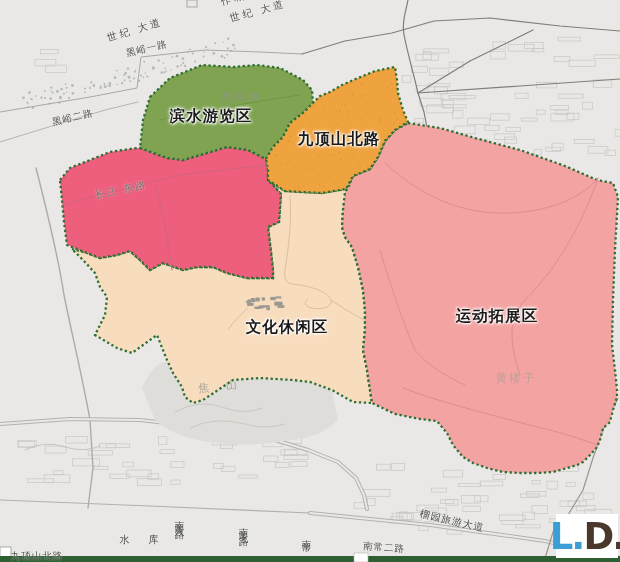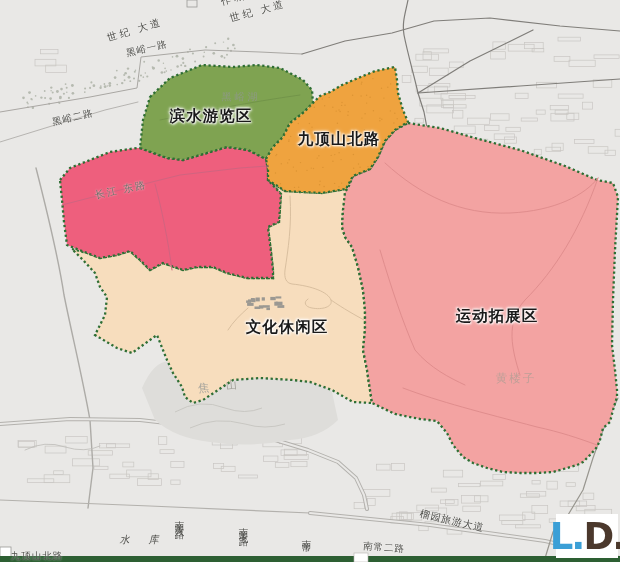--- a/index.html
+++ b/index.html
@@ -517,21 +517,21 @@
 <div class="label road-label small-road" style="left:384px;top:548px;transform:translate(-50%,-50%) rotate(4deg);">南常二路</div>
 <div class="label road-label small-road" style="left:37px;top:556px;text-align:center;">九顶山北路</div>
 
 <div class="label v-label" style="left:179px;top:513px;">南常六路</div>
 <div class="label v-label" style="left:243px;top:520px;">南常七路</div>
 <div class="label v-label" style="left:306px;top:532px;">南常</div>
 
 <div class="label place-label lake" style="left:241px;top:97px;">黑峪湖</div>
 <div class="label place-label mountain" style="left:221px;top:386px;transform:translate(-50%,-50%) rotate(-6deg);">焦 山</div>
 <div class="label place-label hamlet" style="left:516px;top:378px;">黄楼子</div>
-<div class="label place-label reservoir" style="left:143px;top:540px;font-style:italic;">水 库</div>
+<div class="label place-label reservoir" style="left:143px;top:540px;">水 库</div>
 <div class="label road-label" style="left:240px;top:-3px;transform:translate(-50%,-50%) rotate(-14deg);letter-spacing:3px;">作城区</div>
 
 <div class="logo">
   <span style="color: rgb(59, 159, 214);">L.</span>
       <span style="color: rgb(75, 56, 44);">D.</span>
 </div>
 
 </div>
 
 </body></html>

